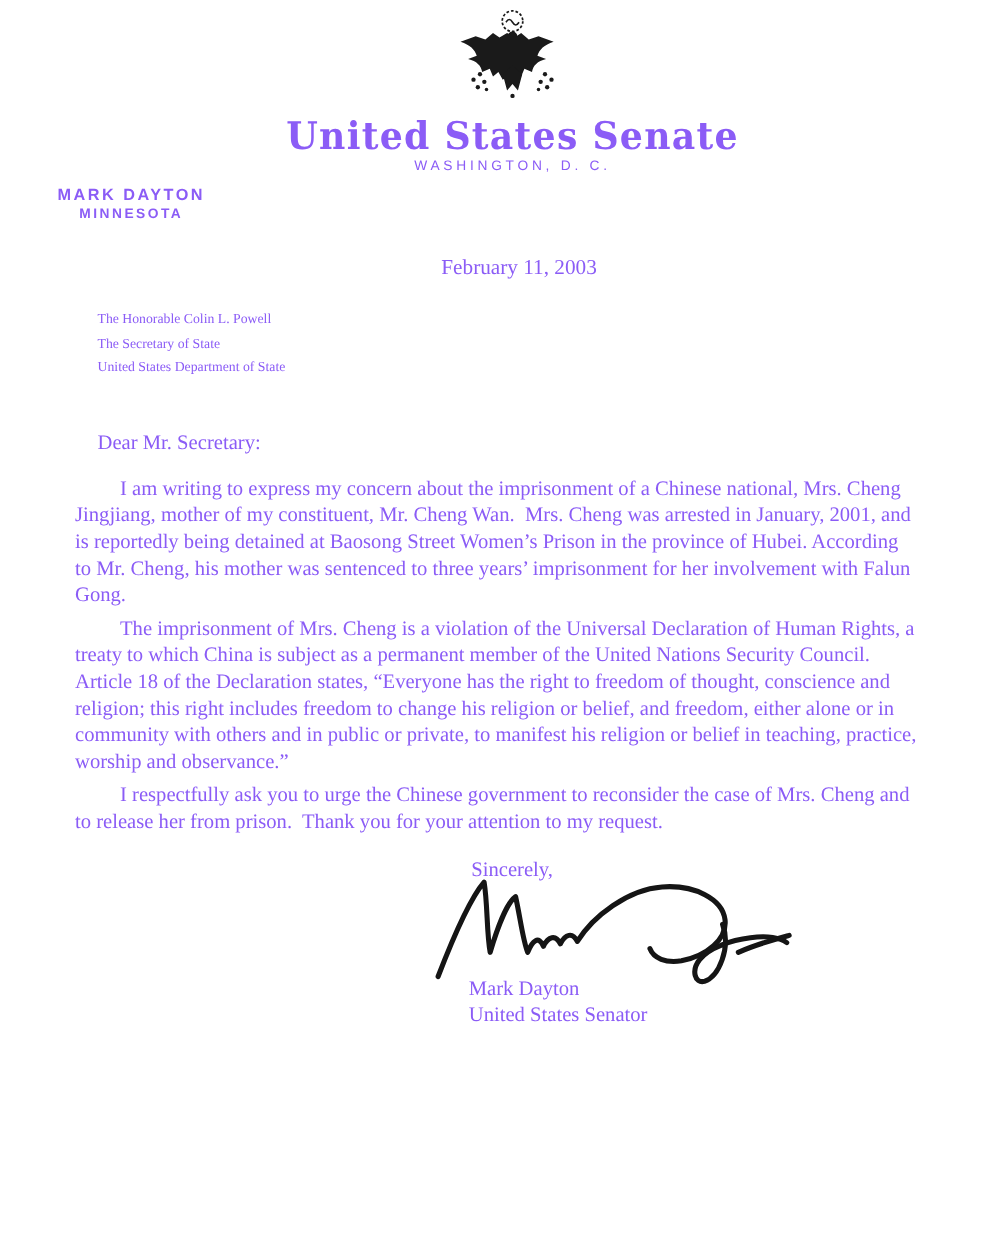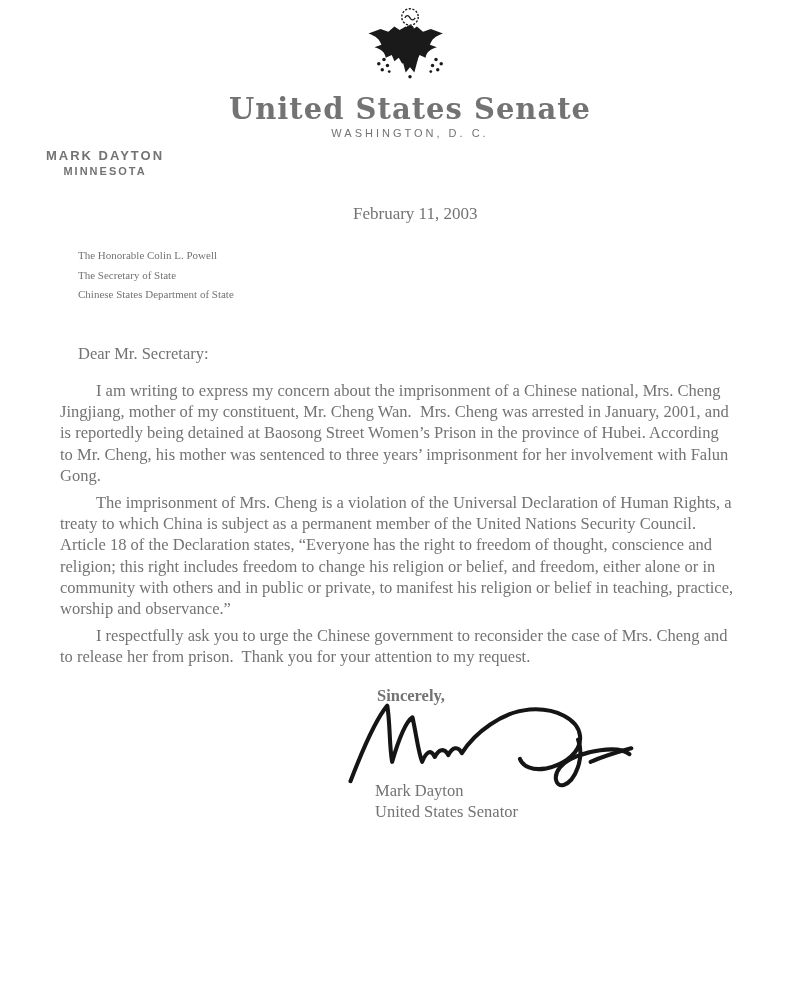--- a/index.html
+++ b/index.html
@@ -1,18 +1,18 @@
 <!DOCTYPE html>
 <html><head>
 <meta charset="utf-8">
 <style>
   html,body { margin:0; padding:0; background:#ffffff; }
   .page {
     position:relative; width:800px; height:1003px; margin:0 auto;
-    background:#ffffff; color:#737373; overflow:hidden;
+    background:#ffffff; color:#8b5cf6; overflow:hidden;
     font-family:"Liberation Serif", serif;
   }
   .letterhead { position:absolute; top:4px; left:20px; right:0; text-align:center; }
   .seal-svg { display:block; margin:0 auto 0; width:104px; height:90px; }
   .org {
     font-family:"DejaVu Serif", serif; font-weight:700; font-size:29px;
     letter-spacing:1px; line-height:1.05; transform:scaleY(1.05);
   }
   .city {
     font-family:"Liberation Sans", sans-serif; font-weight:400; font-size:11px;
@@ -27,21 +27,21 @@
   .date { position:absolute; left:353px; top:204px; font-size:17px; }
   .recipient { position:absolute; left:78px; top:246px; font-size:11px; line-height:19.5px; }
   .salutation { position:absolute; left:78px; top:344px; font-size:16.5px; }
   .bodytext p {
     position:absolute; left:60px; width:674px; margin:0;
     font-size:16.5px; line-height:21.2px; text-indent:36px; white-space:pre-wrap;
   }
   #para-1 { top:380px; }
   #para-2 { top:492px; }
   #para-3 { top:625px; }
-  .valediction { position:absolute; left:377px; top:686px; font-size:16.5px;font-weight:bold; }
+  .valediction { position:absolute; left:377px; top:686px; font-size:16.5px; }
   .signature-svg { position:absolute; left:338px; top:696px; width:300px; height:92px; }
   .sigblock { position:absolute; left:375px; top:780px; font-size:16.5px; line-height:21px; }
 </style>
 </head>
 <body>
 
 <div class="page">
 
   <div class="letterhead">
     <svg class="seal-svg" viewBox="0 0 120 100" aria-hidden="true">
@@ -73,21 +73,21 @@
   <div class="sender">
     <div class="sender-name">MARK DAYTON</div>
     <div class="sender-state">MINNESOTA</div>
   </div>
 
   <div class="date">February 11, 2003</div>
 
   <div class="recipient">
     <div>The Honorable Colin L. Powell</div>
     <div>The Secretary of State</div>
-    <div>Chinese States Department of State</div>
+    <div>United States Department of State</div>
   </div>
 
   <div class="salutation">Dear Mr. Secretary:</div>
 
   <div class="bodytext">
     <p id="para-1">I am writing to express my concern about the imprisonment of a Chinese national, Mrs. Cheng Jingjiang, mother of my constituent, Mr. Cheng Wan.  Mrs. Cheng was arrested in January, 2001, and is reportedly being detained at Baosong Street Women’s Prison in the province of Hubei. According to Mr. Cheng, his mother was sentenced to three years’ imprisonment for her involvement with Falun Gong.</p>
     <p id="para-2">The imprisonment of Mrs. Cheng is a violation of the Universal Declaration of Human Rights, a treaty to which China is subject as a permanent member of the United Nations Security Council. Article 18 of the Declaration states, “Everyone has the right to freedom of thought, conscience and religion; this right includes freedom to change his religion or belief, and freedom, either alone or in community with others and in public or private, to manifest his religion or belief in teaching, practice, worship and observance.”</p>
     <p id="para-3">I respectfully ask you to urge the Chinese government to reconsider the case of Mrs. Cheng and to release her from prison.  Thank you for your attention to my request.</p>
   </div>
 

